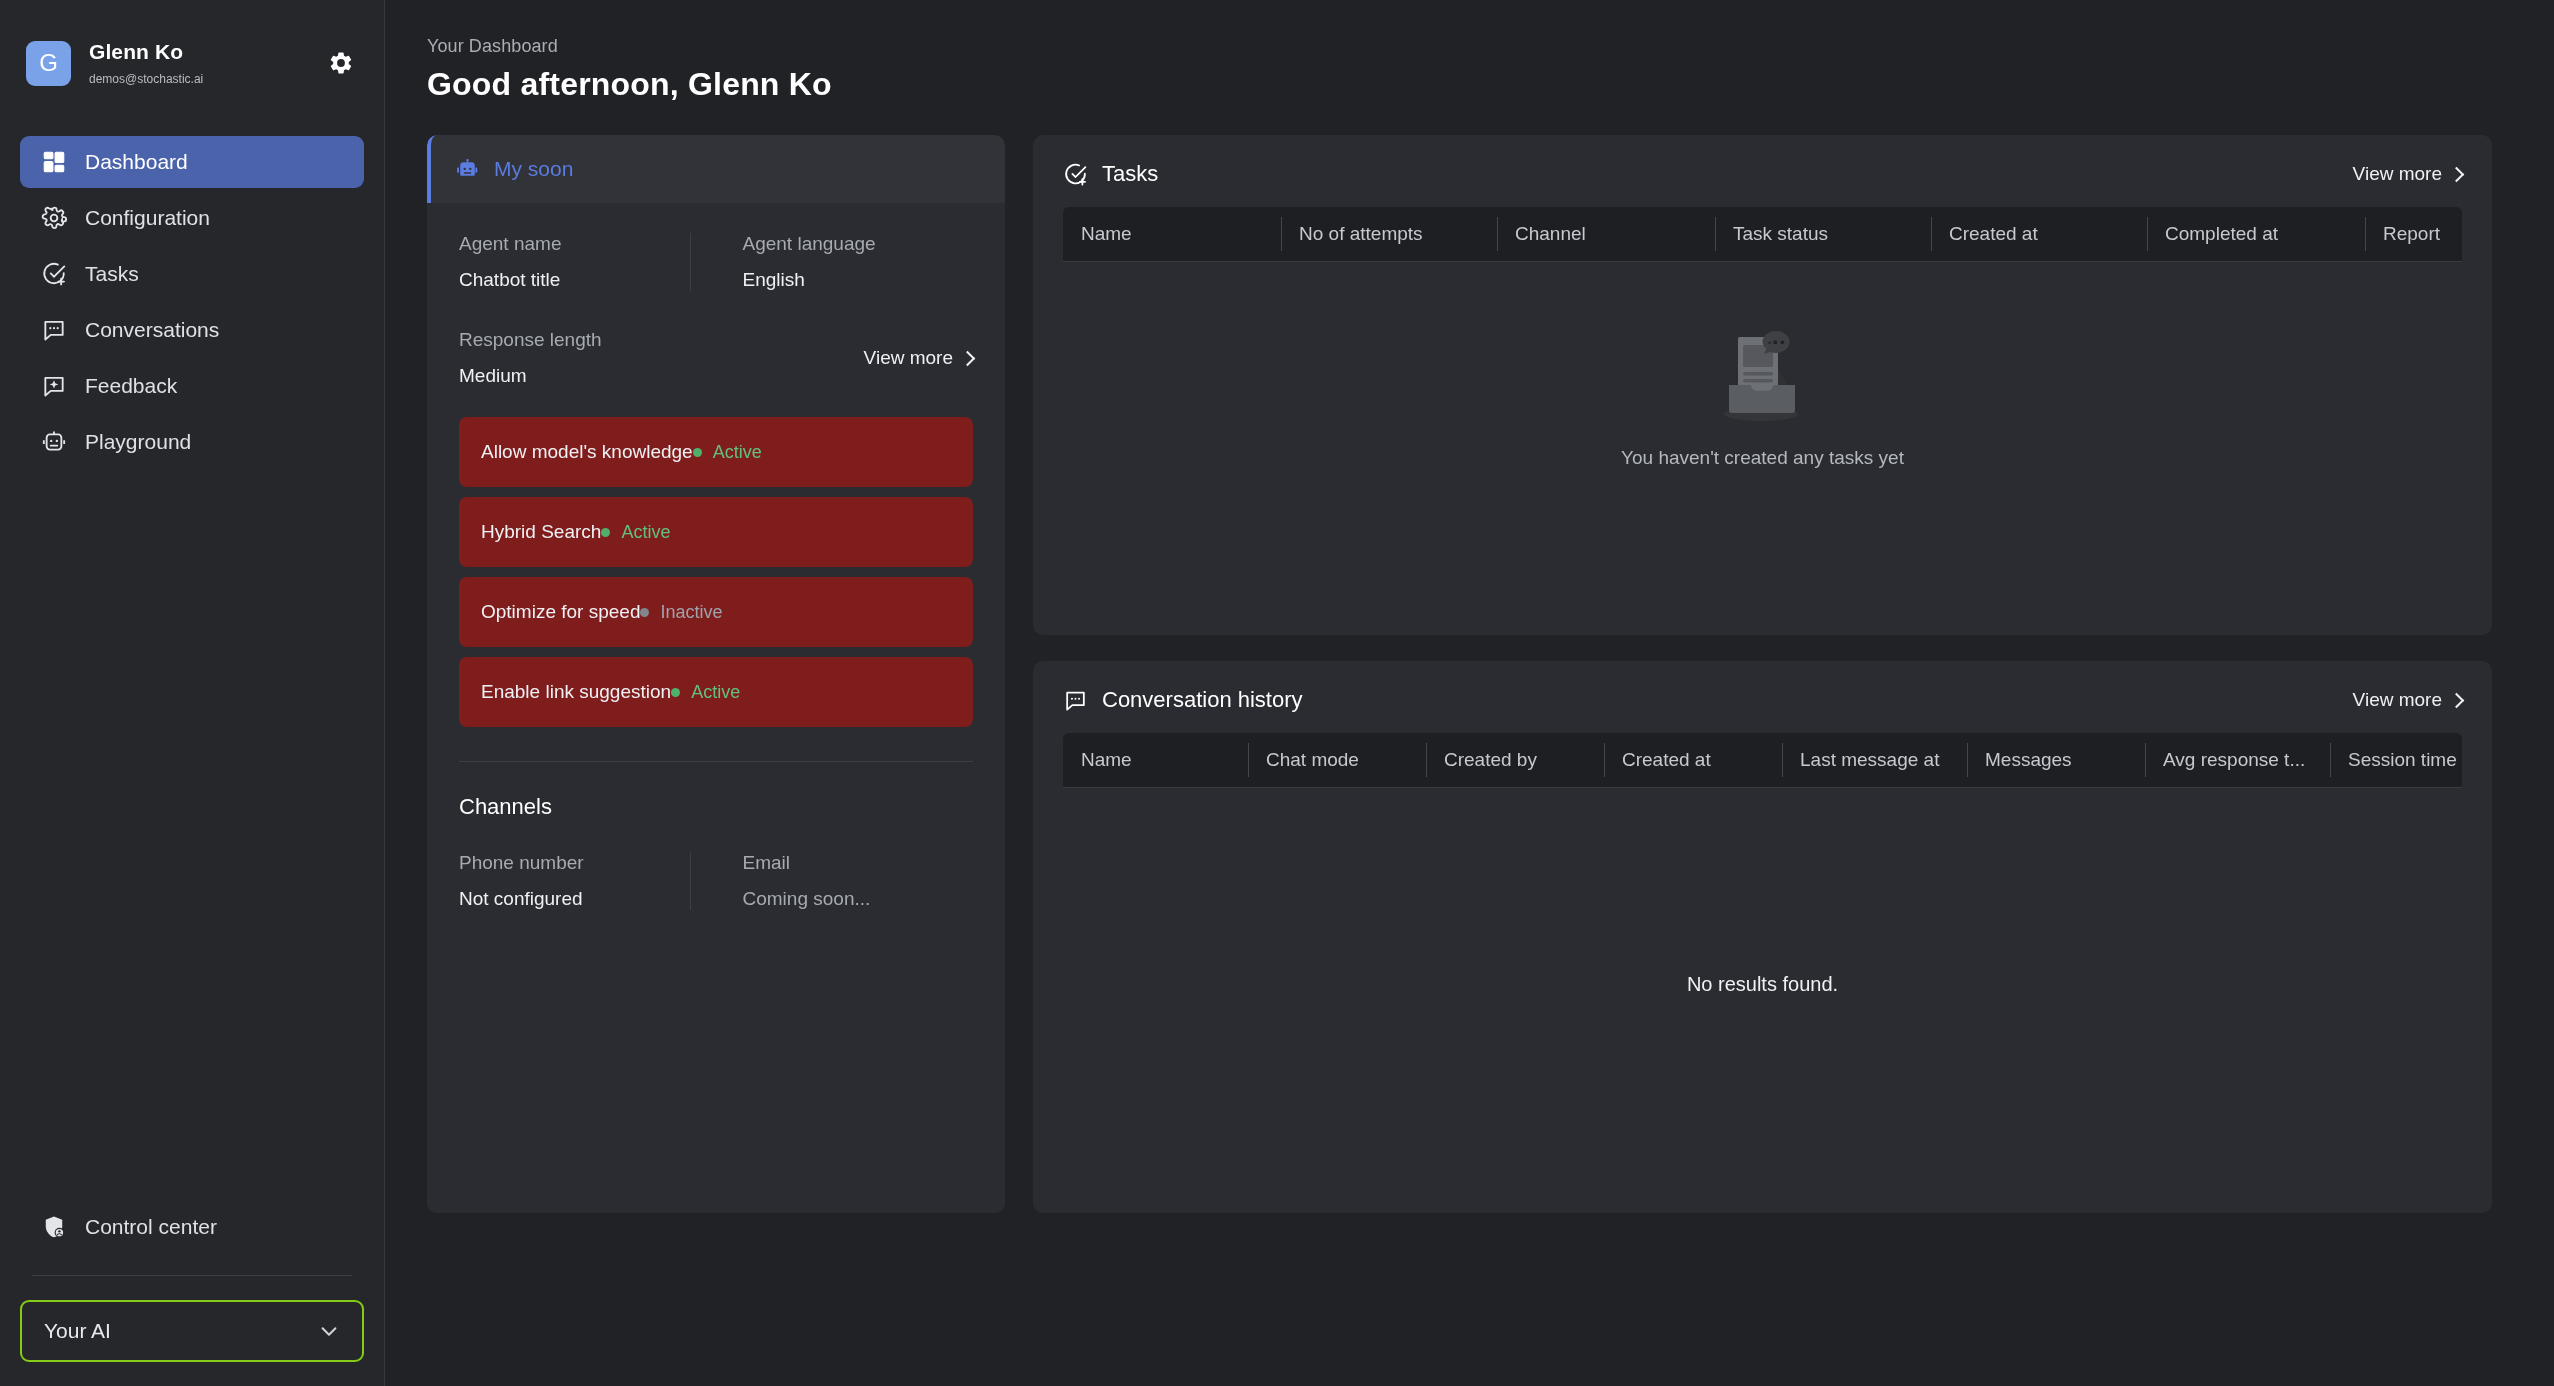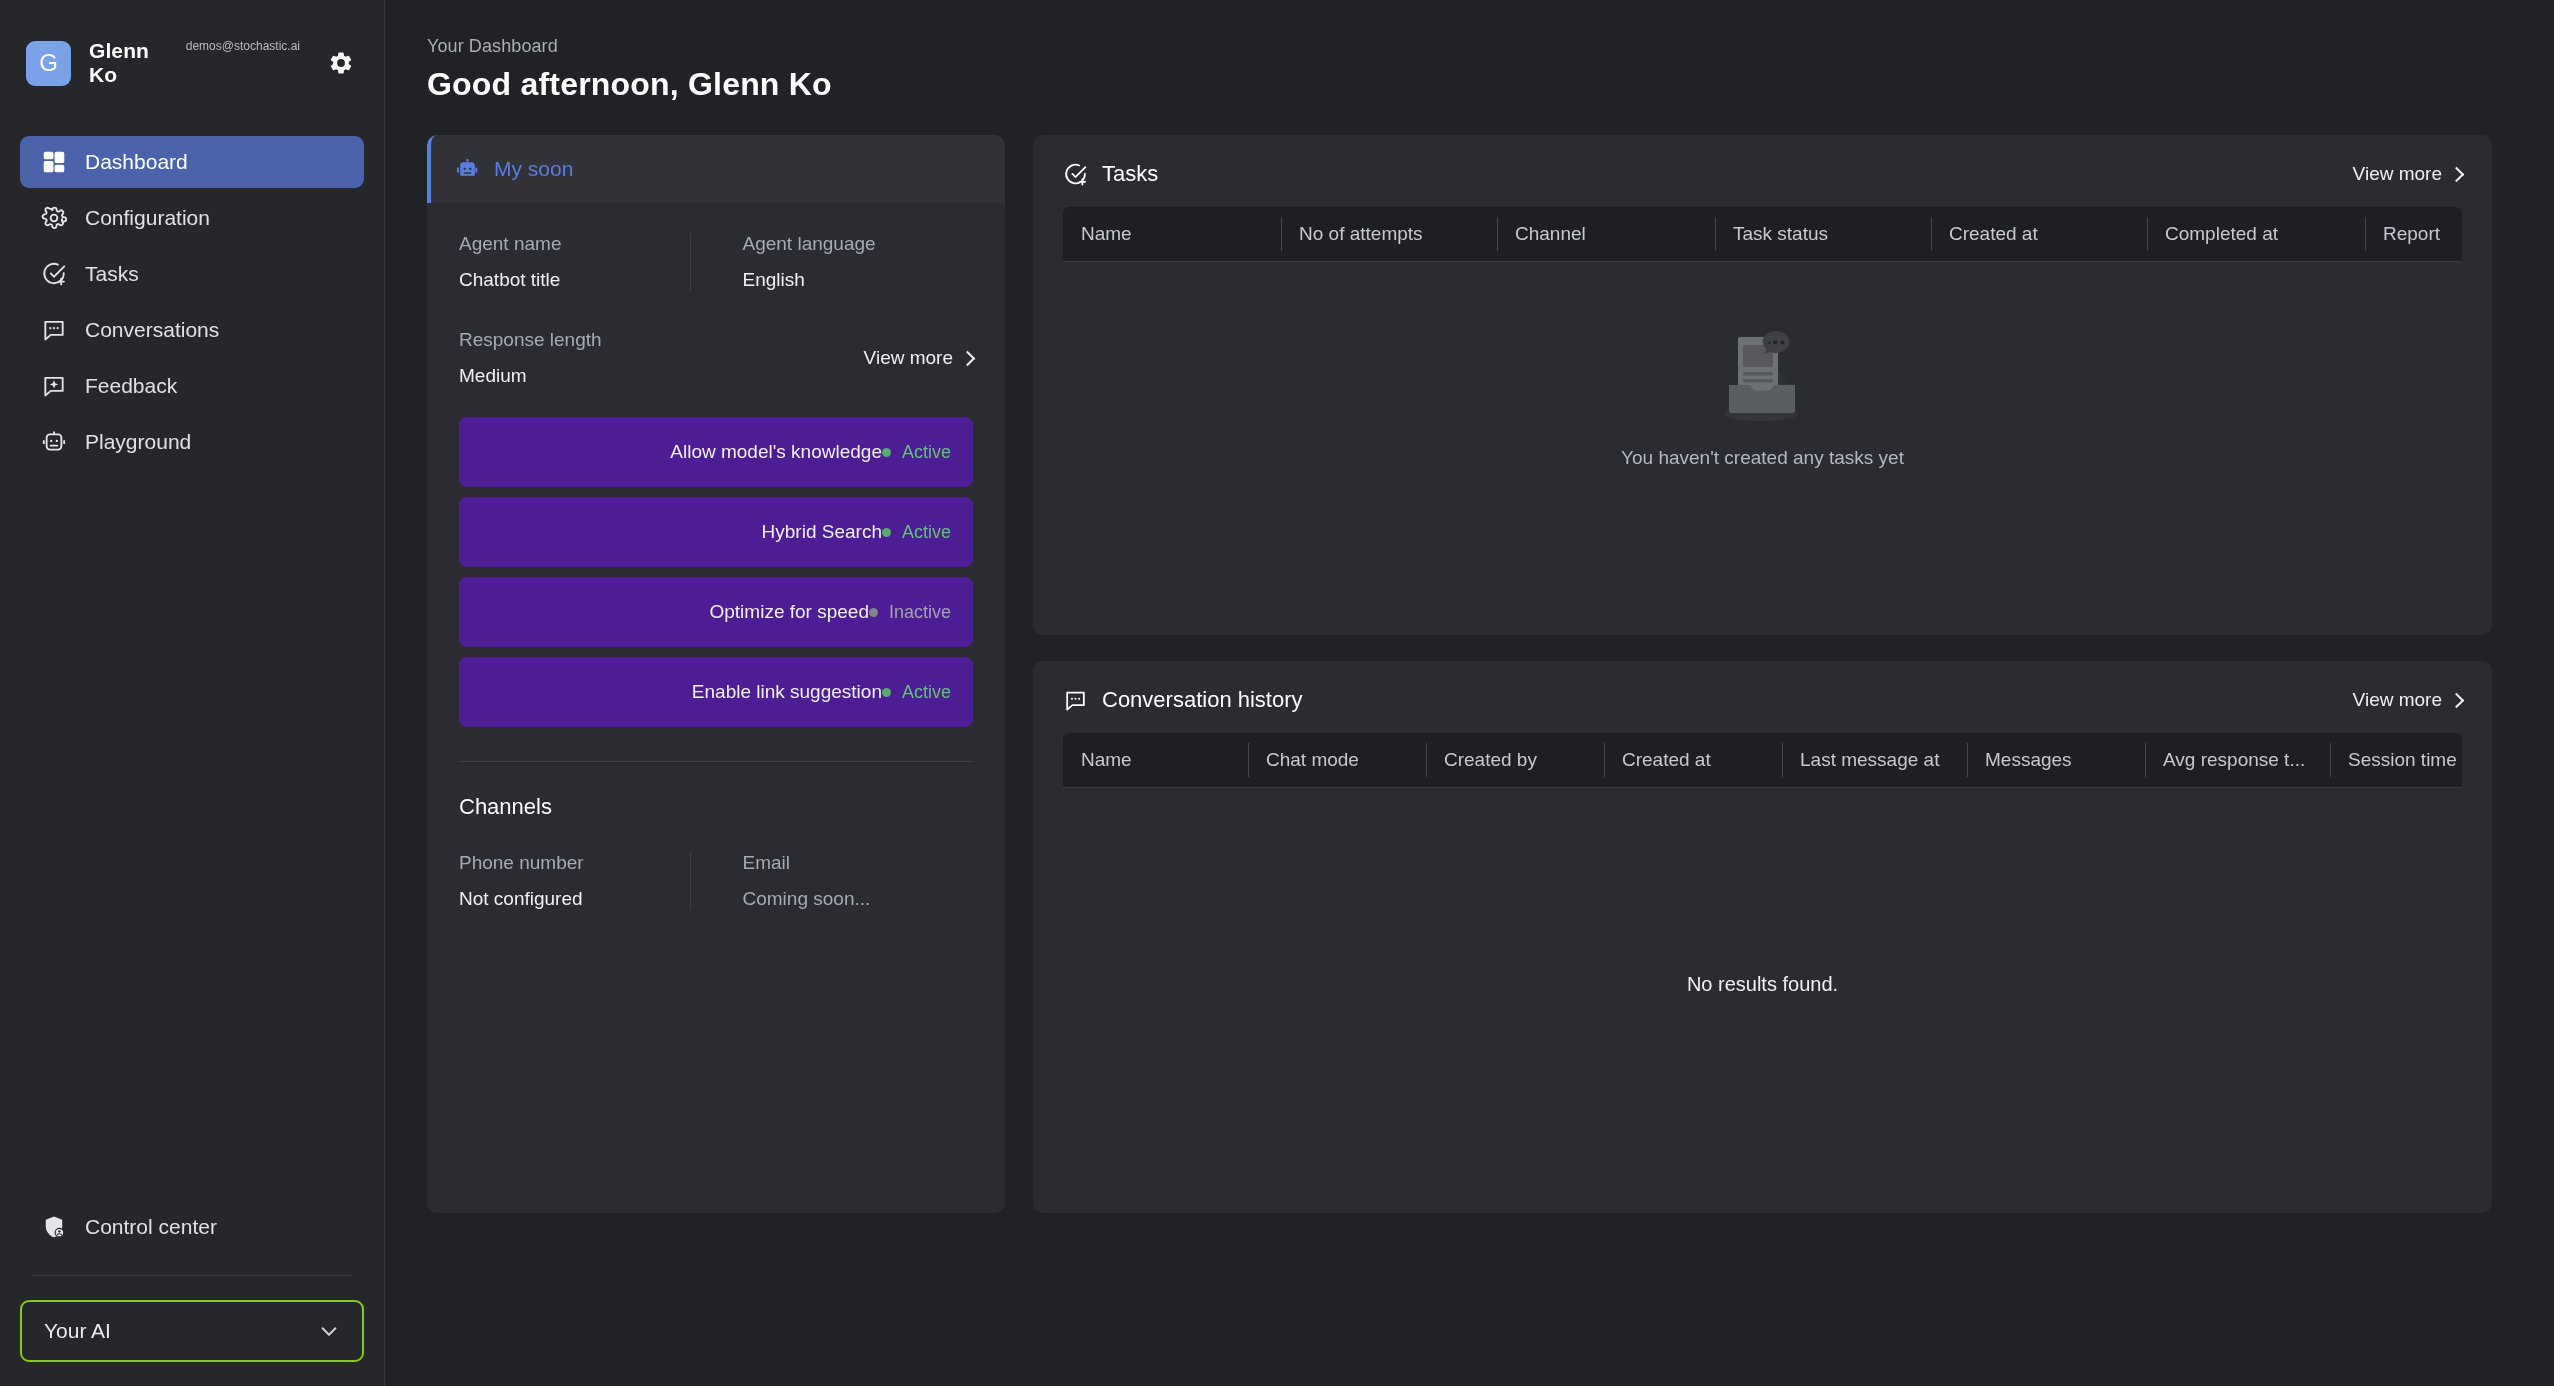--- a/index.html
+++ b/index.html
@@ -26,21 +26,21 @@
     padding:30px 26px 0 26px;
     height:96px;
   }
   .avatar {
     width:45px; height:45px; border-radius:9px;
     background:#7aa2e8; color:#ffffff;
     display:flex; align-items:center; justify-content:center;
     font-size:24px; font-weight:400; flex:0 0 45px;
     line-height:1;
   }
-  .profile-text { display:flex; flex-direction:row; gap:8px; flex:1; min-width:0; }
+  .profile-text { display:flex; flex-direction:column; gap:8px; flex:1; min-width:0; }
   .profile-name { font-size:21px; font-weight:700; color:#ffffff; letter-spacing:.1px; }
   .profile-email { font-size:12px; color:#b9bcc3; font-weight:400; }
   .gear-btn {
     width:34px; height:34px; flex:0 0 34px;
     display:flex; align-items:center; justify-content:center;
     margin-left:6px;
   }
   .gear-btn svg { width:26px; height:26px; fill:#ffffff; }
 
   .nav { margin-top:28px; padding:12px 20px; display:flex; flex-direction:column; gap:4px; }
@@ -109,22 +109,22 @@
   .kv-row.second .kv.right { border-left:none; justify-content:flex-end; align-items:flex-end; padding-left:0; }
   .view-more {
     display:inline-flex; align-items:center; gap:9px;
     font-size:19px; color:#eef0f3; cursor:pointer; white-space:nowrap;
   }
   .view-more .chev { display:inline-block; width:11px; height:11px;
     border-right:2px solid #eef0f3; border-top:2px solid #eef0f3; transform:rotate(45deg); }
 
   .feature-list { margin-top:30px; display:flex; flex-direction:column; gap:10px; }
   .feature {
-    height:70px; background:#4c1d95; border-radius:8px;
-    display:flex; align-items:center; justify-content:flex-end;
+    height:70px; background:#7f1d1d; border-radius:8px;
+    display:flex; align-items:center; justify-content:flex-start;
     padding:0 22px;
   }
   .feature-name { font-size:19px; color:#f0f1f4; }
   .feature-status { display:flex; align-items:center; gap:11px; font-size:18px; }
   .dot { width:9px; height:9px; border-radius:50%; display:inline-block; }
   .st-active { color:#63c07d; }
   .st-active .dot { background:#4fb06b; }
   .st-inactive { color:#9fa3ab; }
   .st-inactive .dot { background:#82868e; }
 

